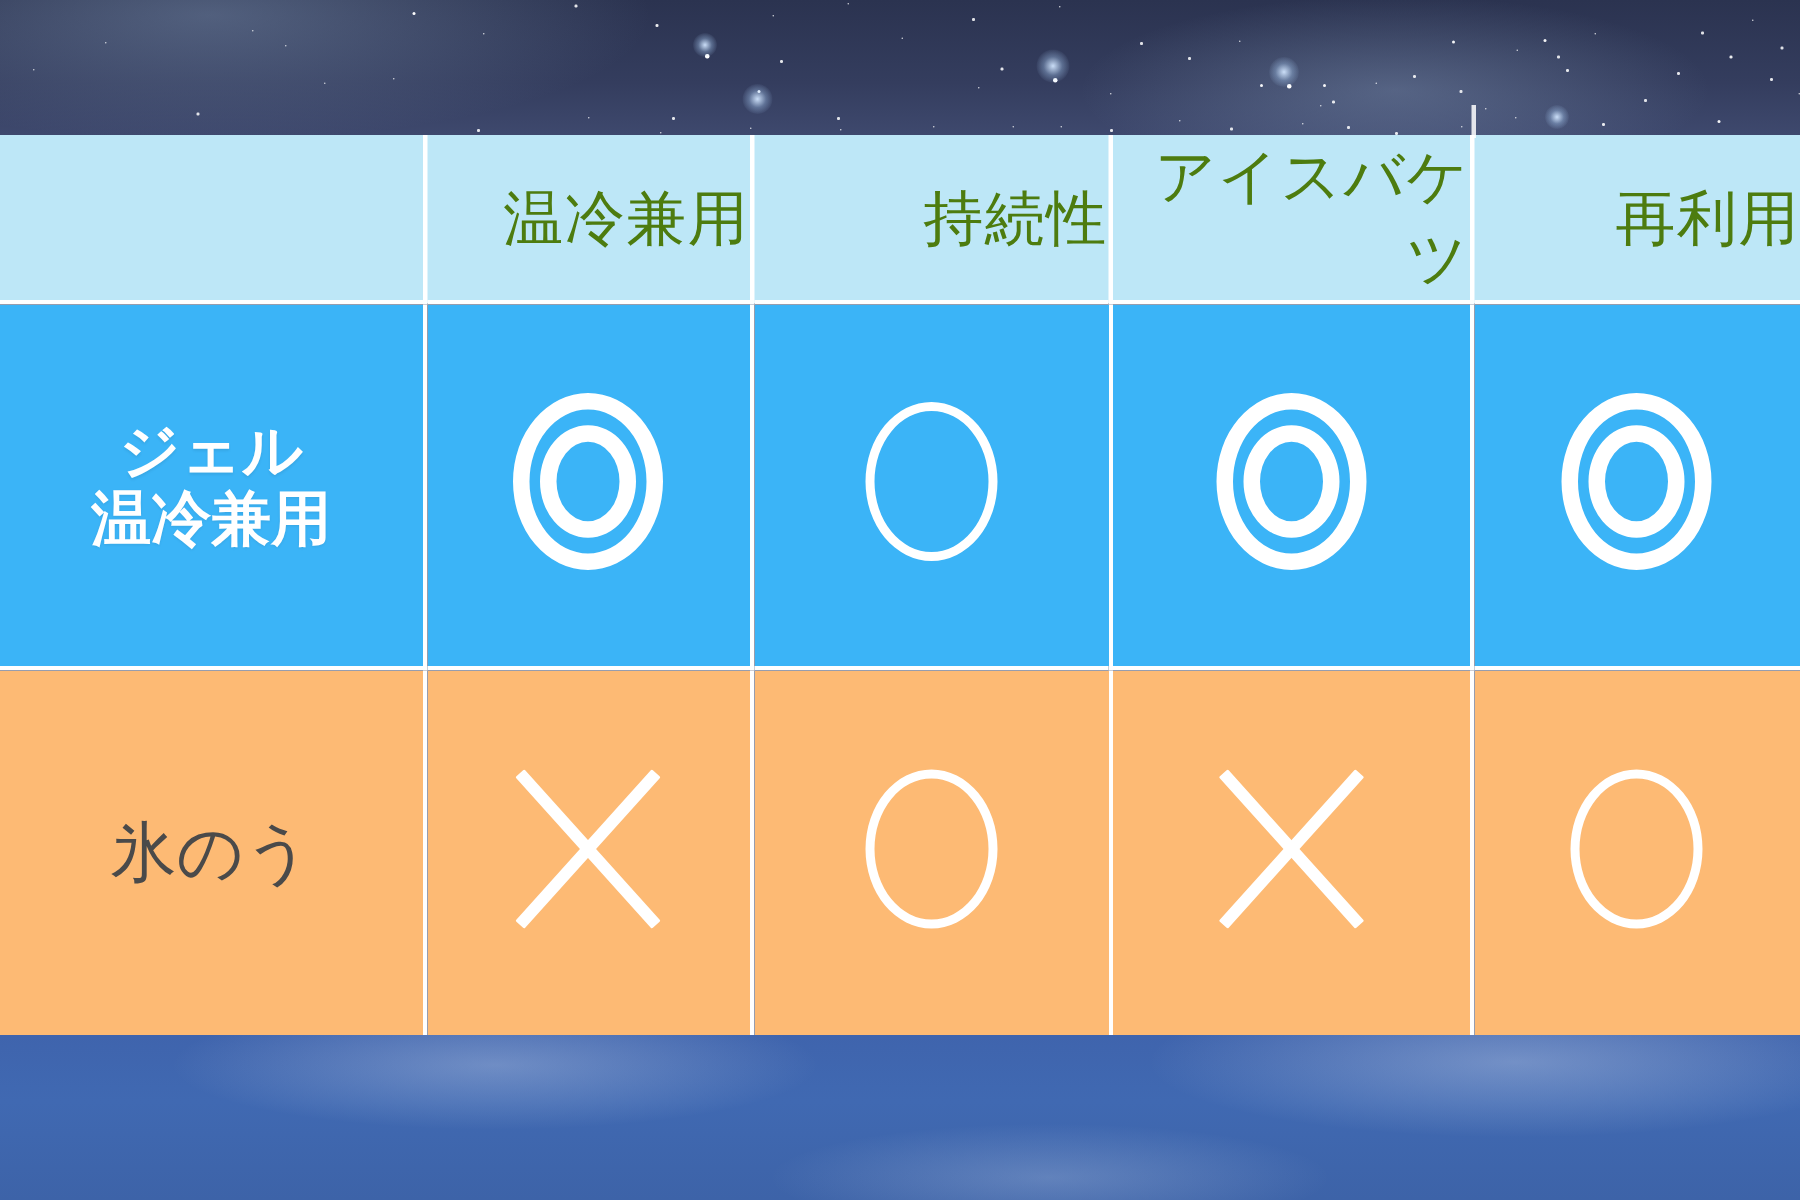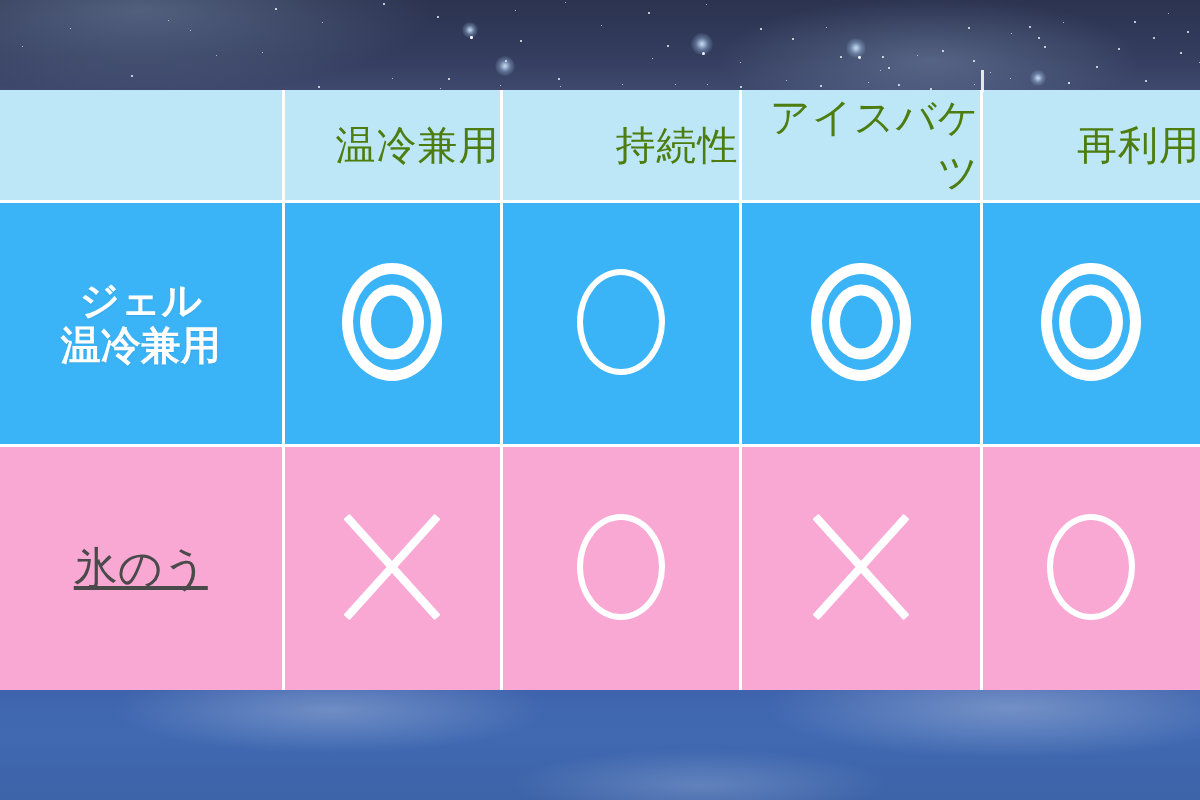--- a/index.html
+++ b/index.html
@@ -63,21 +63,21 @@
   tbody td {
     text-align:center;
     vertical-align:middle;
     border-right:3px solid #ffffff;
     border-top:3px solid #ffffff;
     position:relative;
   }
   tbody td:last-child { border-right:none; }
 
   tr.r-highlight td { background:#3bb4f7; }
-  tr.r-gray      td { background:#f9a8d4;text-decoration:underline; }
+  tr.r-gray      td { background:#fdba74; }
   tr.r-pale      td { background:#b8dcfa; }
   tr.r-gray2     td { background:#d6d6d6; }
 
   td.rowhead {
     font-size:44px;
     color:#4a4a4a;
     line-height:1.05;
     letter-spacing:0px;
     padding:0 6px;
   }

